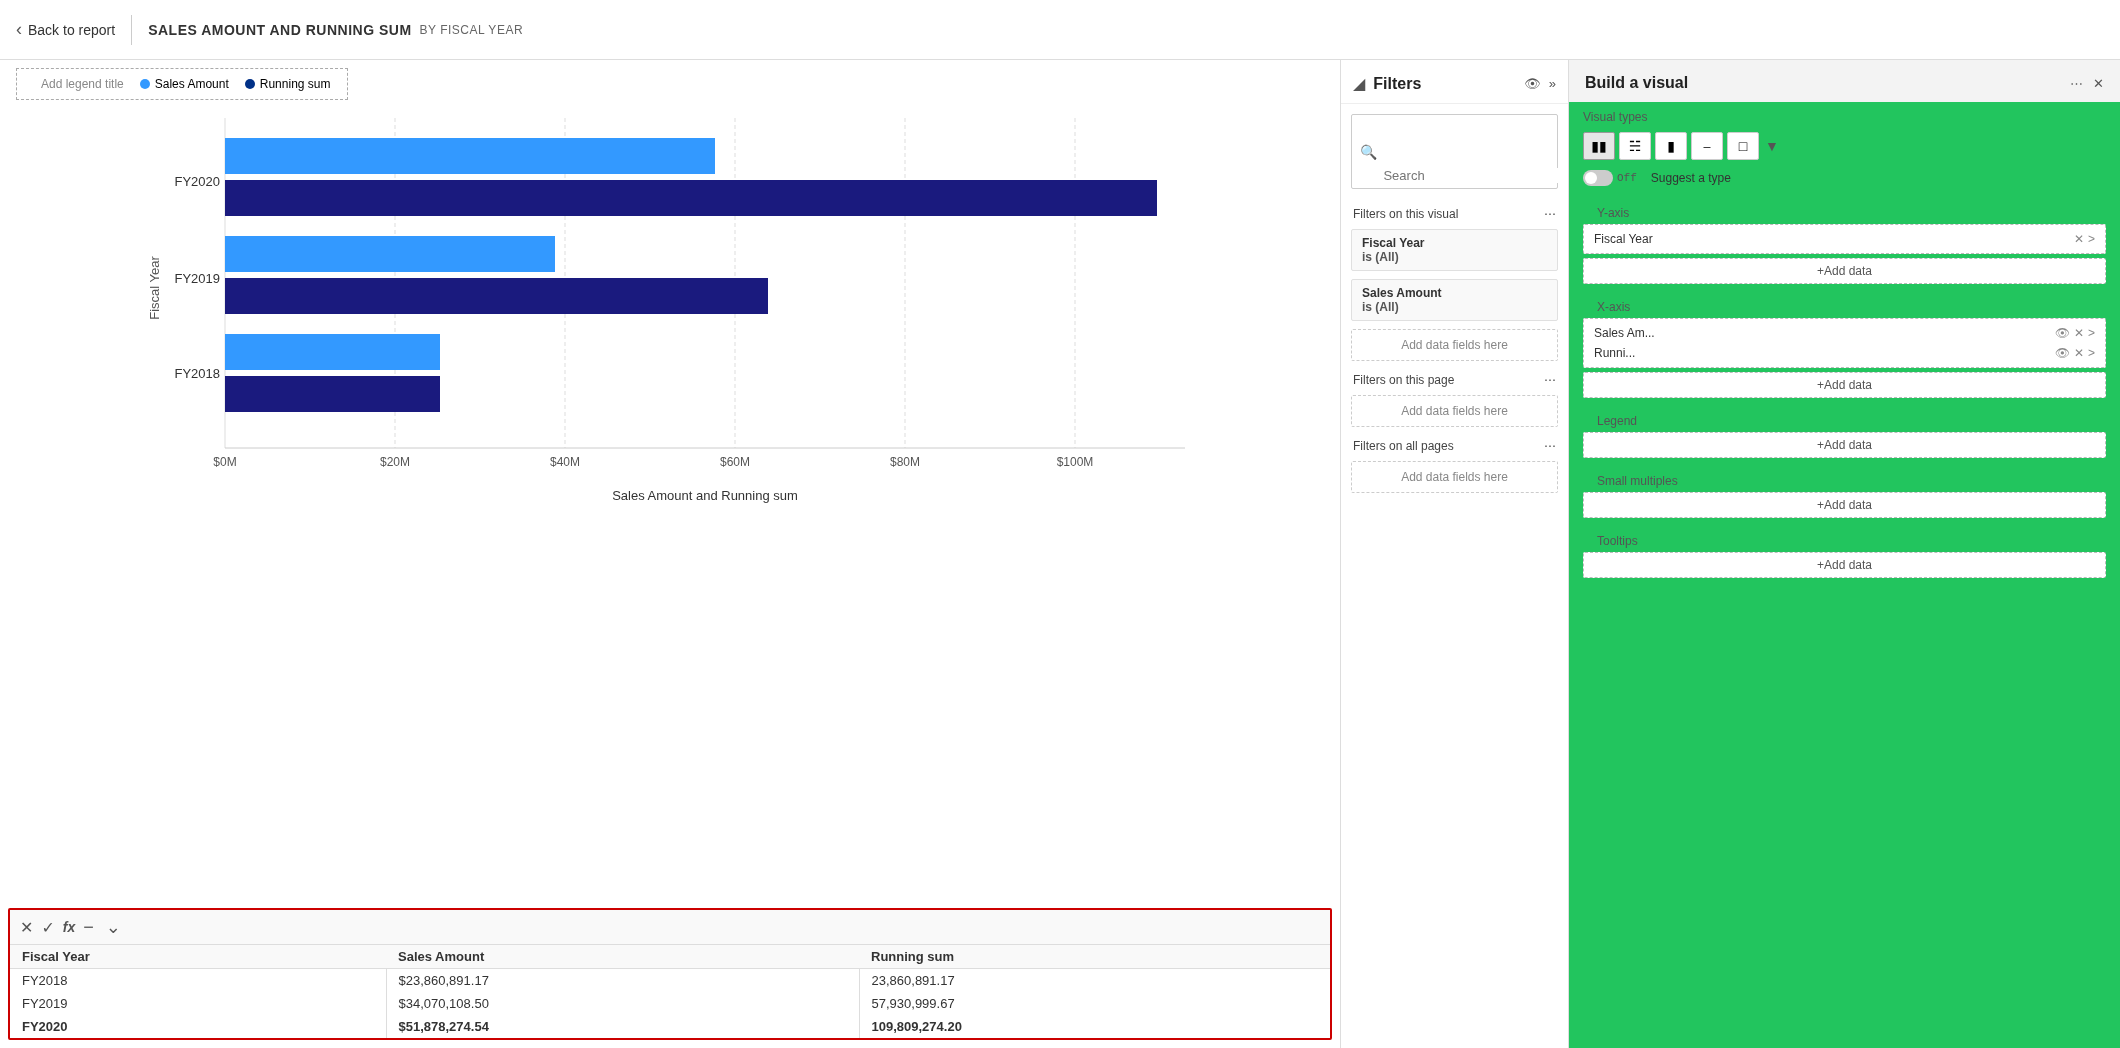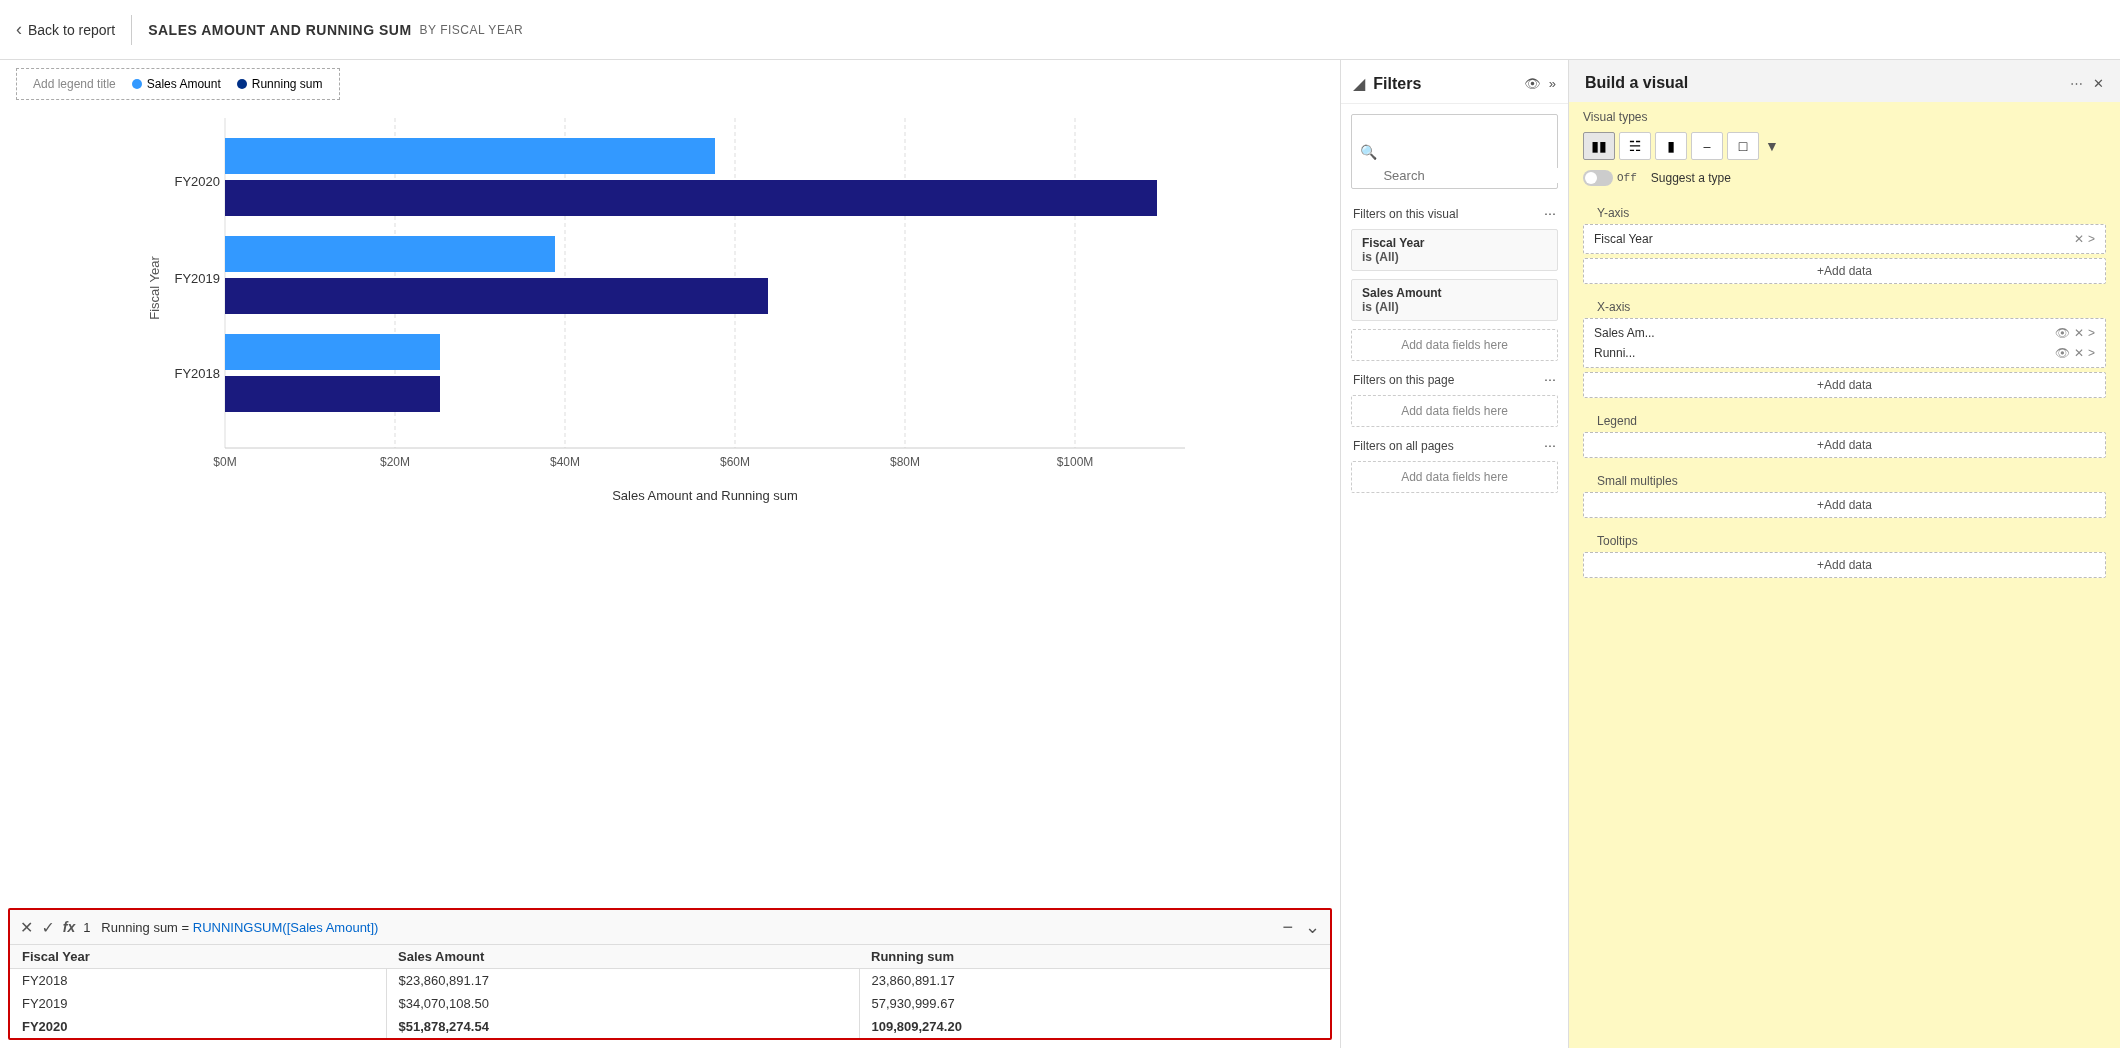--- a/index.html
+++ b/index.html
@@ -27,21 +27,21 @@
     
     .chart-area {
       flex: 1; background: #fff; display: flex; flex-direction: column; overflow: hidden; position: relative;
     }
 
     
     .legend {
       display: flex; align-items: center; gap: 16px; padding: 8px 16px;
       border: 1px dashed #aaa; margin: 8px 16px; align-self: flex-start;
     }
-    .legend-title { color: #888; font-size: 12px; }
+    .legend-title { color: #888; font-size: 12px; margin-left: 8px; }
     .legend-item { display: flex; align-items: center; gap: 5px; font-size: 12px; }
     .legend-dot { width: 10px; height: 10px; border-radius: 50%; }
     .dot-light-blue { background: #3399FF; }
     .dot-dark-blue { background: #003087; }
 
     
     .formula-area {
       background: #fff; border: 2px solid #cc0000; margin: 8px; border-radius: 2px;
       display: flex; flex-direction: column;
     }
@@ -109,21 +109,21 @@
     }
     .filter-card-title { font-size: 12px; font-weight: 600; color: #333; }
     .filter-card-sub { font-size: 12px; color: #555; font-weight: bold; }
     .filter-add-card {
       border: 1px dashed #ccc; margin: 4px 10px; padding: 8px 10px;
       text-align: center; color: #888; font-size: 12px; cursor: pointer; border-radius: 2px;
     }
 
     
     .build-panel {
-      flex: 1; background: #fef9c3; padding: 0; overflow-y: auto;
+      flex: 1; background: #22c55e; padding: 0; overflow-y: auto;
       display: flex; flex-direction: column;
     }
     .build-panel-header {
       display: flex; align-items: center; justify-content: space-between;
       padding: 14px 16px 10px; background: #f3f3f3;
     }
     .build-panel-title { font-size: 16px; font-weight: 600; color: #222; }
     .build-panel-icons { display: flex; gap: 10px; align-items: center; color: #555; }
 
     .section-label {
@@ -246,25 +246,20 @@
 
         <text x="560" y="392" font-size="13" fill="#333" text-anchor="middle">Sales Amount and Running sum</text>
       </svg>
     </div>
 
     <div class="formula-area">
       <div class="formula-bar">
         <button class="formula-btn">✕</button>
         <button class="formula-btn">✓</button>
         <span class="formula-fx">fx</span>
-        <span class="formula-input">
-          <span>1</span>
-          &nbsp;
-          <span>Running sum = <span class="formula-blue">RUNNINGSUM([Sales Amount])</span></span>
-        </span>
         <span class="formula-minus">−</span>
         <span class="formula-collapse">⌄</span>
       </div>
       <table class="data-table">
         <thead>
           <tr>
             <th>Fiscal Year</th>
             <th>Sales Amount</th>
             <th>Running sum</th>
           </tr>

